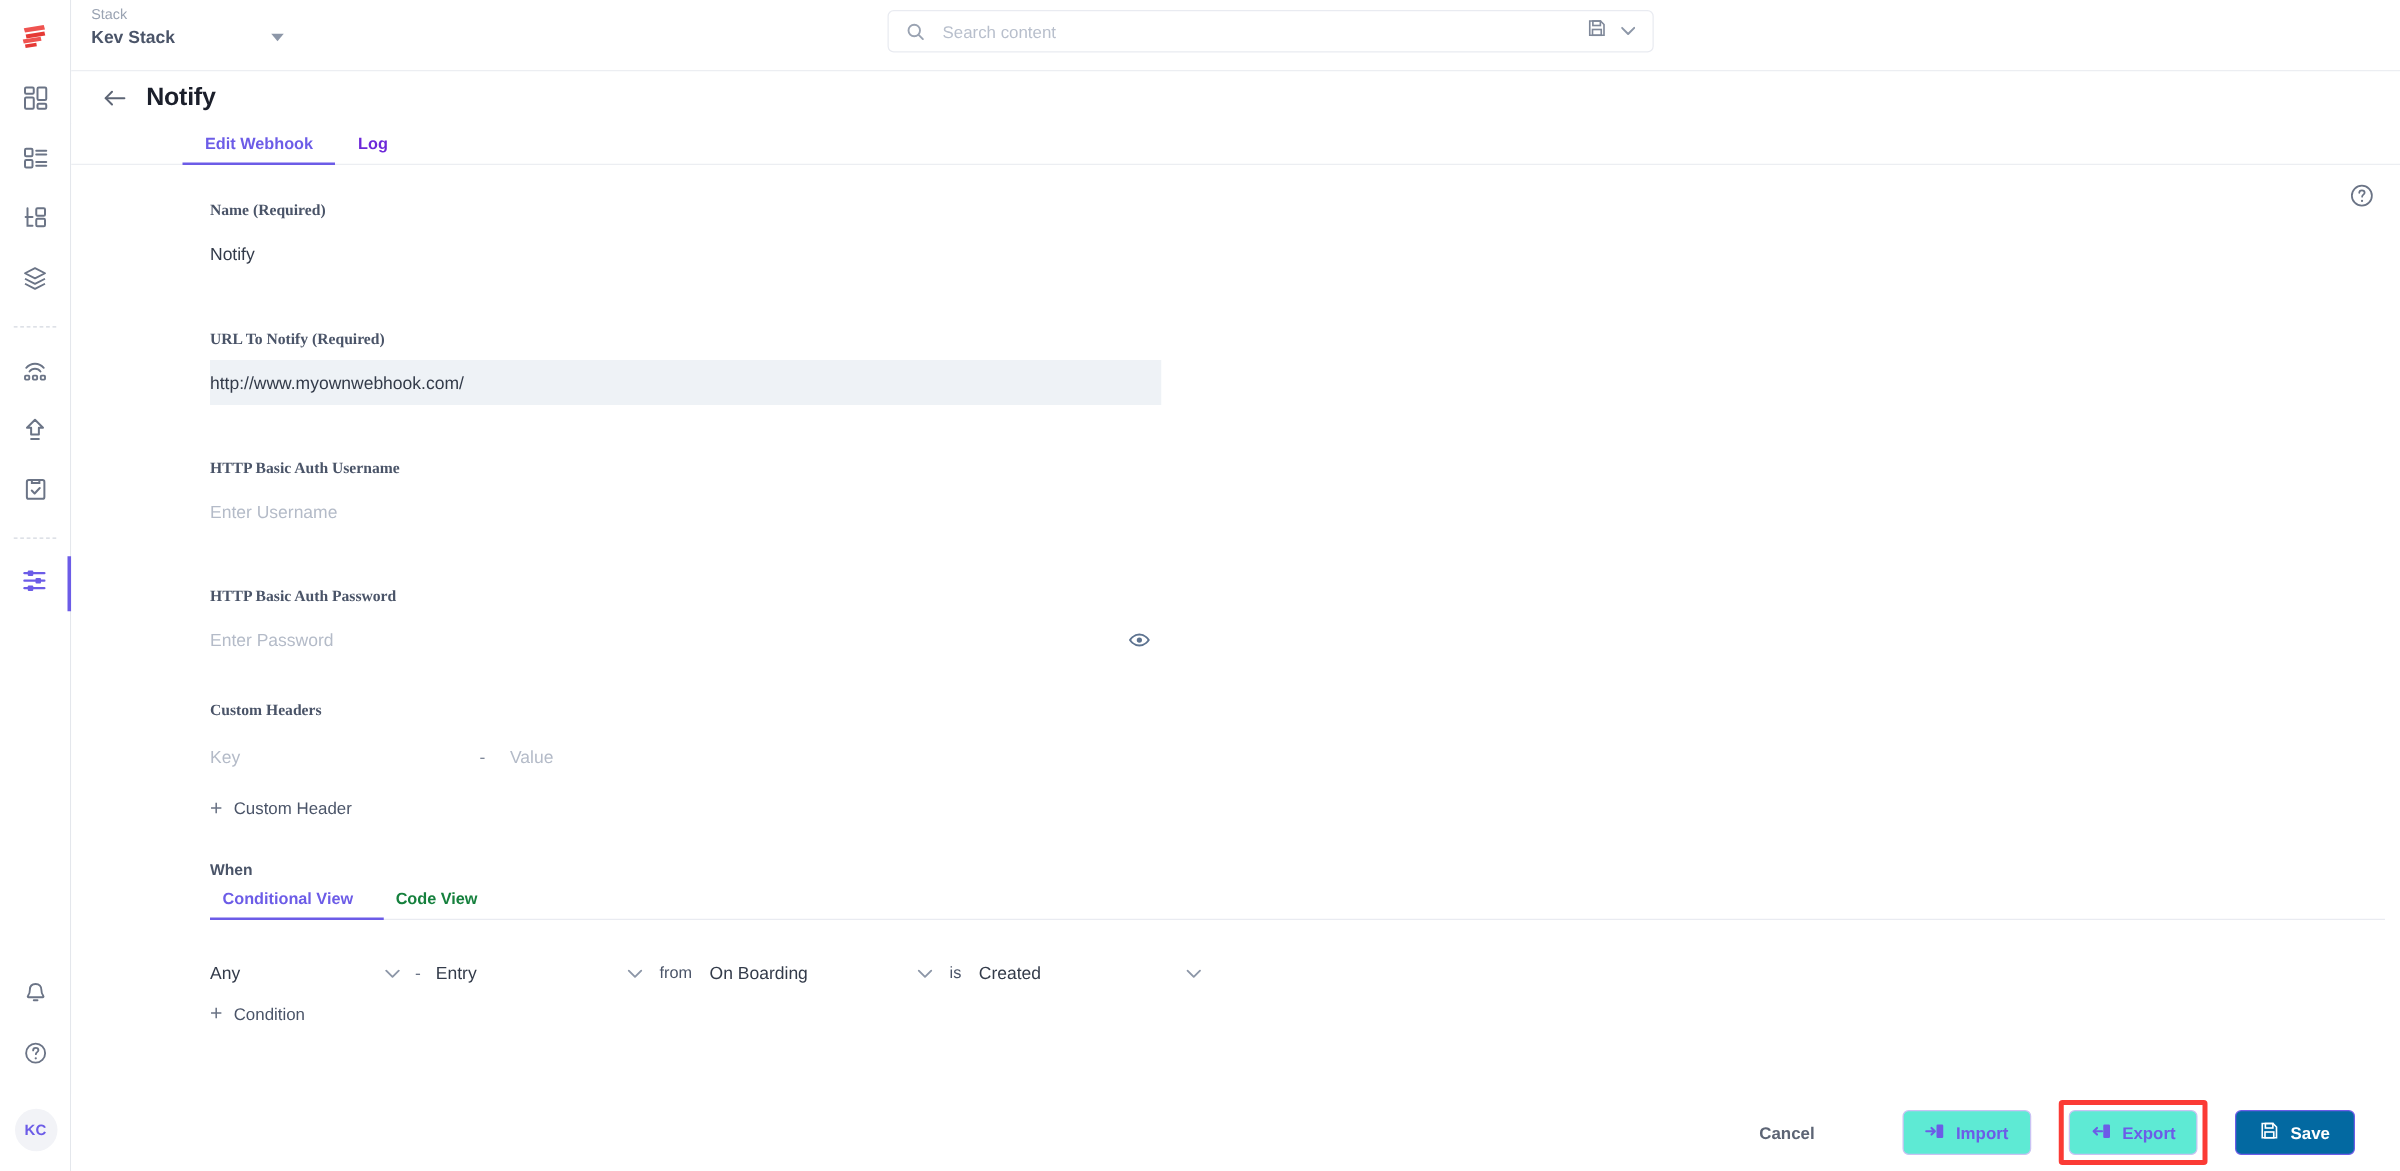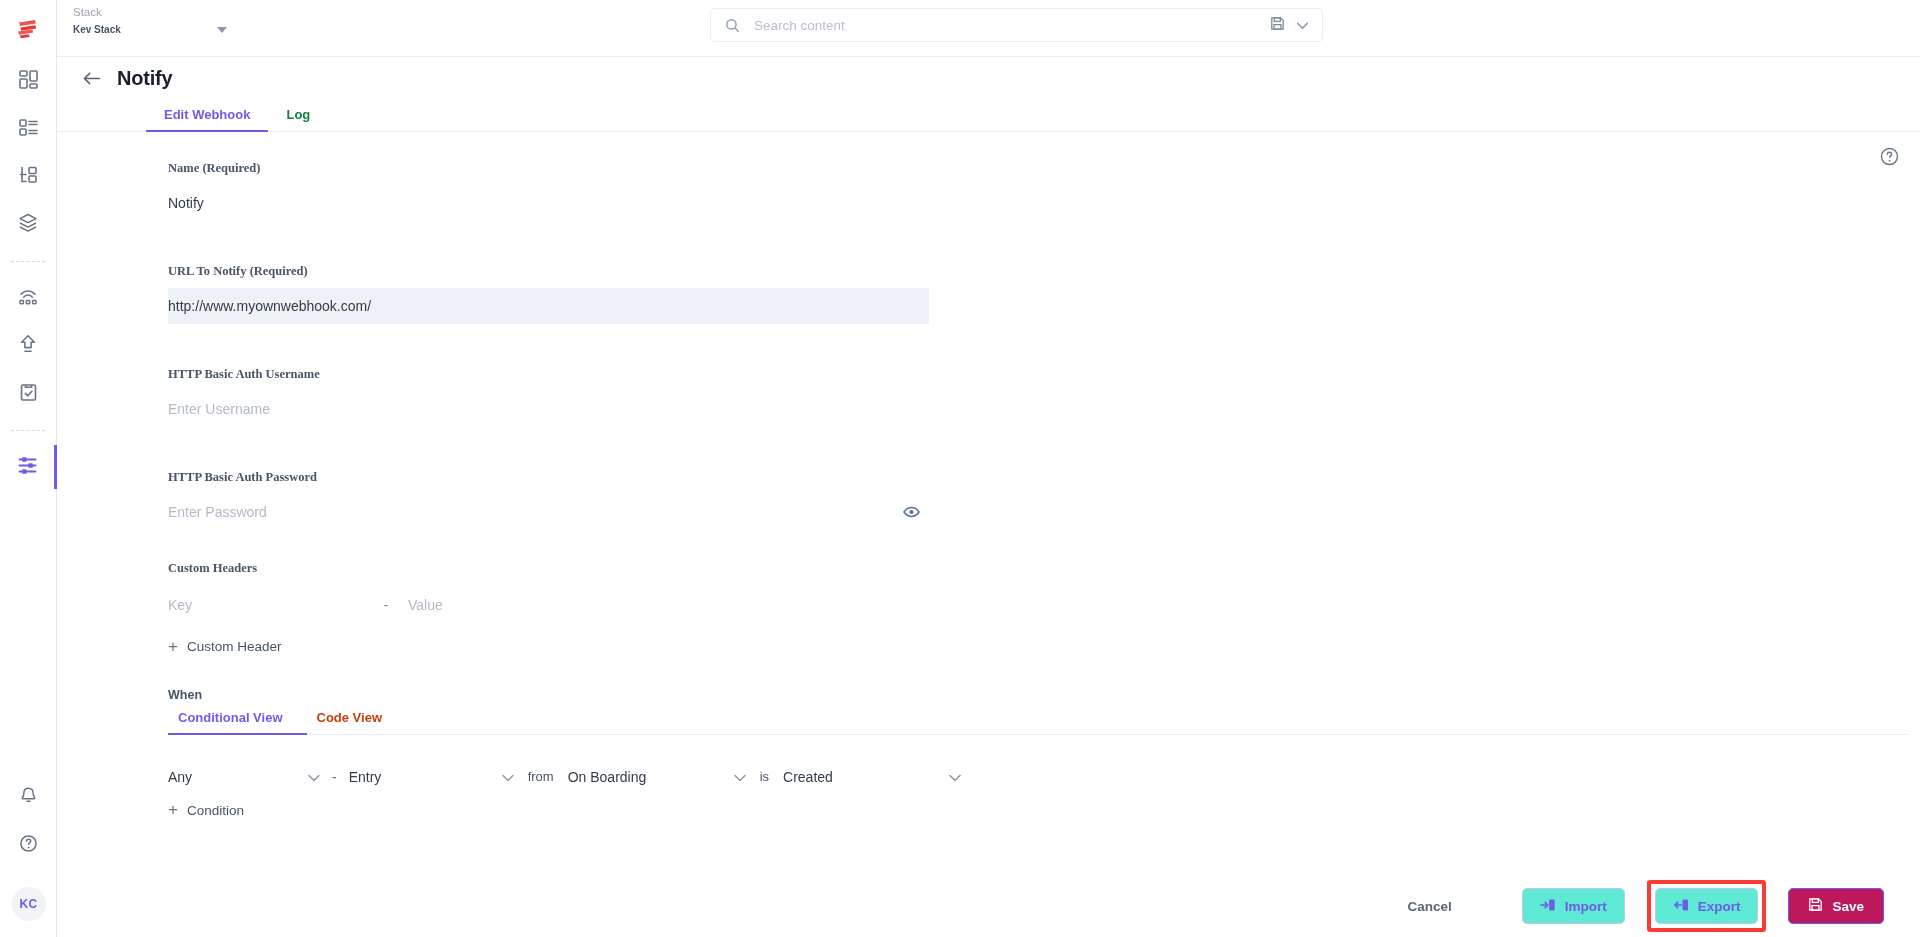--- a/index.html
+++ b/index.html
@@ -61,21 +61,21 @@
     border-bottom: 1px solid #eceef2;
     display: flex; align-items: center;
     position: relative; background: #fff;
   }
   .stack-sel {
     position: absolute; left: 16px; top: 5px;
     width: 160px; cursor: pointer;
   }
   .stack-label { font-size: 11.5px; color: #9aa3b2; line-height: 15px; }
   .stack-name {
-    font-size: 10px; color: #4a5468; font-weight: bold; line-height: 19px;
+    font-size: 14px; color: #4a5468; font-weight: bold; line-height: 19px;
     display: flex; align-items: center; justify-content: space-between;
   }
   .caret {
     width: 0; height: 0;
     border-left: 5px solid transparent; border-right: 5px solid transparent;
     border-top: 6px solid #8d97a8; margin-right: 6px;
   }
   .searchwrap {
     position: absolute; left: 653px; top: 8px;
     width: 613px; height: 34px;
@@ -101,21 +101,21 @@
   .page-title { font-size: 20px; font-weight: bold; color: #1b1f2b; letter-spacing: -.2px; }
 
   
   .tabsbar {
     height: 33px; flex: 0 0 33px;
     border-bottom: 1px solid #eceef2;
     display: flex; align-items: flex-end; padding-left: 89px; gap: 0;
     background: #fff;
   }
   .tab {
-    font-size: 13px; font-weight: bold; color: #15803d;
+    font-size: 13px; font-weight: bold; color: #6d28d9;
     padding: 0 18px 9px 18px; cursor: pointer; position: relative;
     line-height: 15px;
   }
   .tab.active { color: #6c5ce7; }
   .tab.active::after {
     content: ""; position: absolute; left: 0; right: 0; bottom: -1px;
     height: 2px; background: #6c5ce7;
   }
 
   
@@ -167,21 +167,21 @@
   
   .when-label {
     font-size: 12.5px; font-weight: bold; color: #4a5468;
     margin-top: 32px;
   }
   .when-tabs {
     display: flex; align-items: flex-start; margin-top: 8px;
     border-bottom: 1px solid #e9ebf1; width: 1740px; padding-left: 0;
   }
   .wtab {
-    font-size: 13px; font-weight: bold; color: #c2410c;
+    font-size: 13px; font-weight: bold; color: #15803d;
     padding: 0 24px 9px 10px; cursor: pointer; position: relative;
   }
   .wtab.active { color: #6c5ce7; }
   .wtab.active::after {
     content: ""; position: absolute; left: 0; right: 0; bottom: -1px;
     height: 2px; background: #6c5ce7;
   }
 
   .condrow {
     display: flex; align-items: center; margin-top: 34px;
@@ -207,21 +207,21 @@
     gap: 9px; height: 36px; border-radius: 5px;
     font-size: 13.5px; font-weight: bold; cursor: pointer;
     font-family: inherit;
   }
   .btn-text { color: #5d6575; padding: 0 16px; background: none; border: 0; }
   .btn-outline {
     color: #6c5ce7; background: #5eead4;
     border: 1px solid #c9c2f3; padding: 0 17px;
   }
   .btn-primary {
-    color: #fff; background: #be185d; border: 1px solid #6c5ce7; padding: 0 19px;
+    color: #fff; background: #0369a1; border: 1px solid #6c5ce7; padding: 0 19px;
   }
   .btn-gap { width: 22px; }
   .highlight-box {
     border: 4px solid #fb3b35; border-radius: 3px;
     padding: 4px; display: inline-flex; margin: 0 6px;
   }
 </style>
 </head>
 <body>
 

